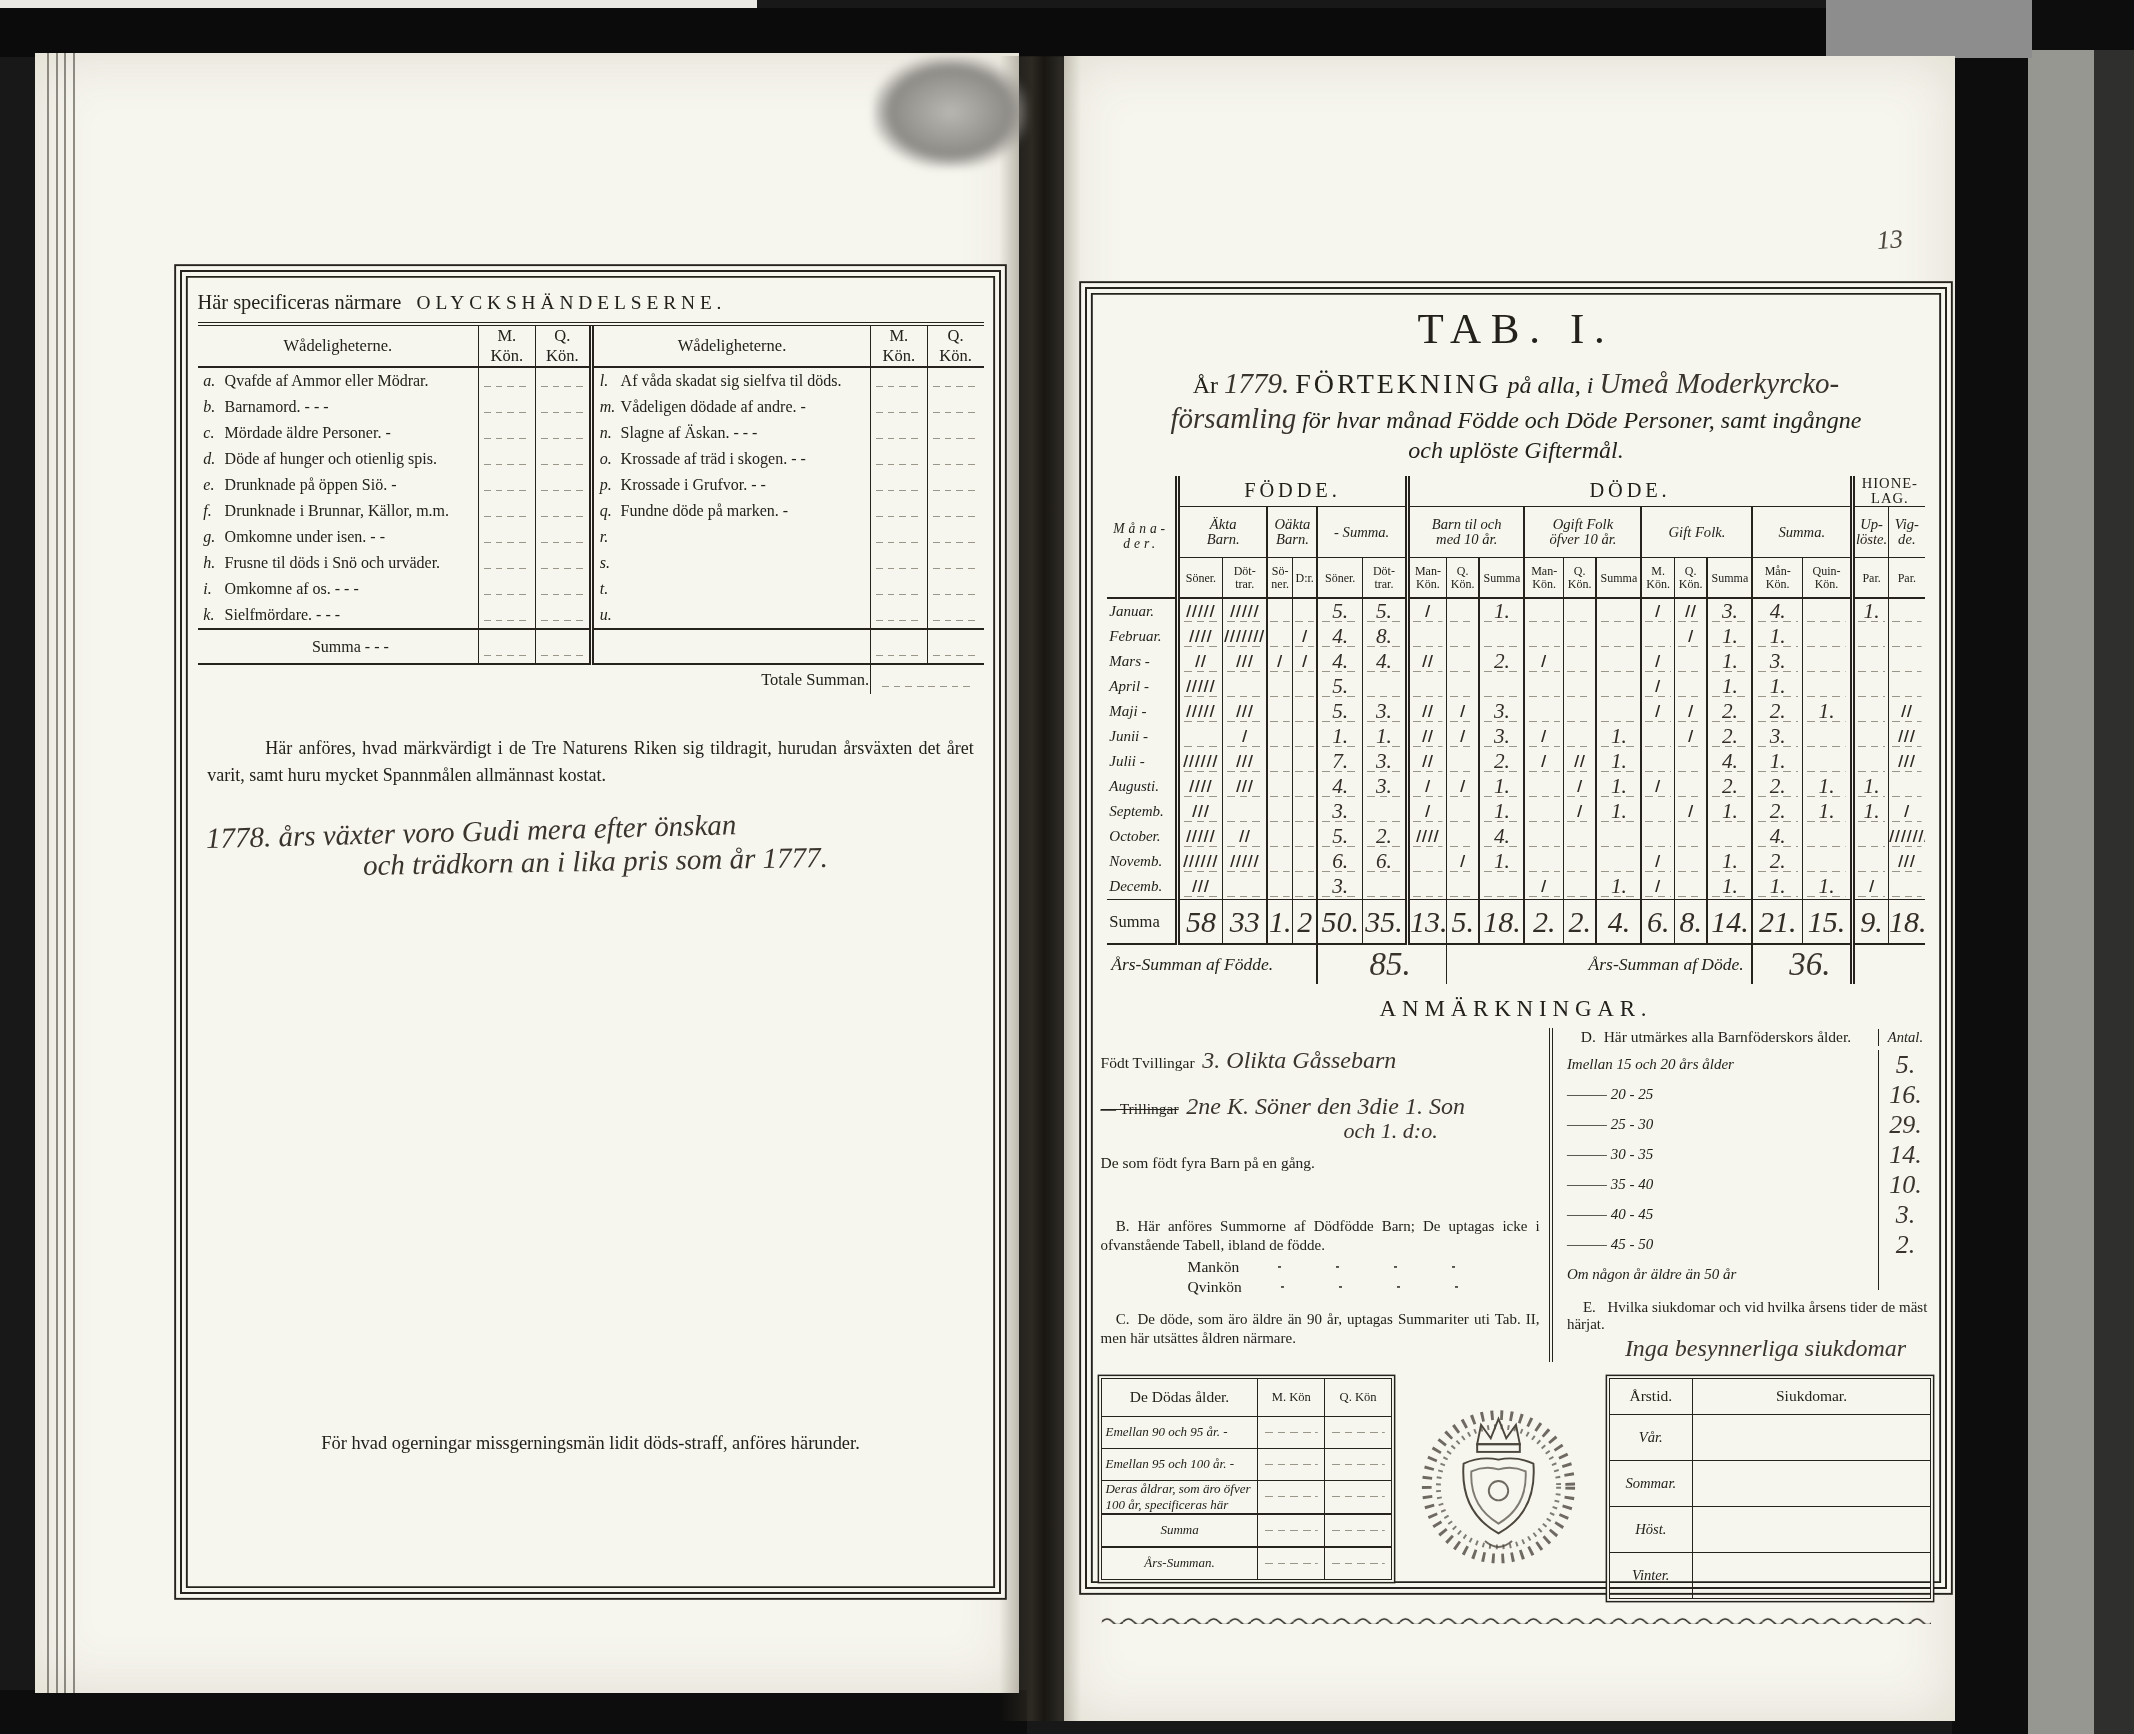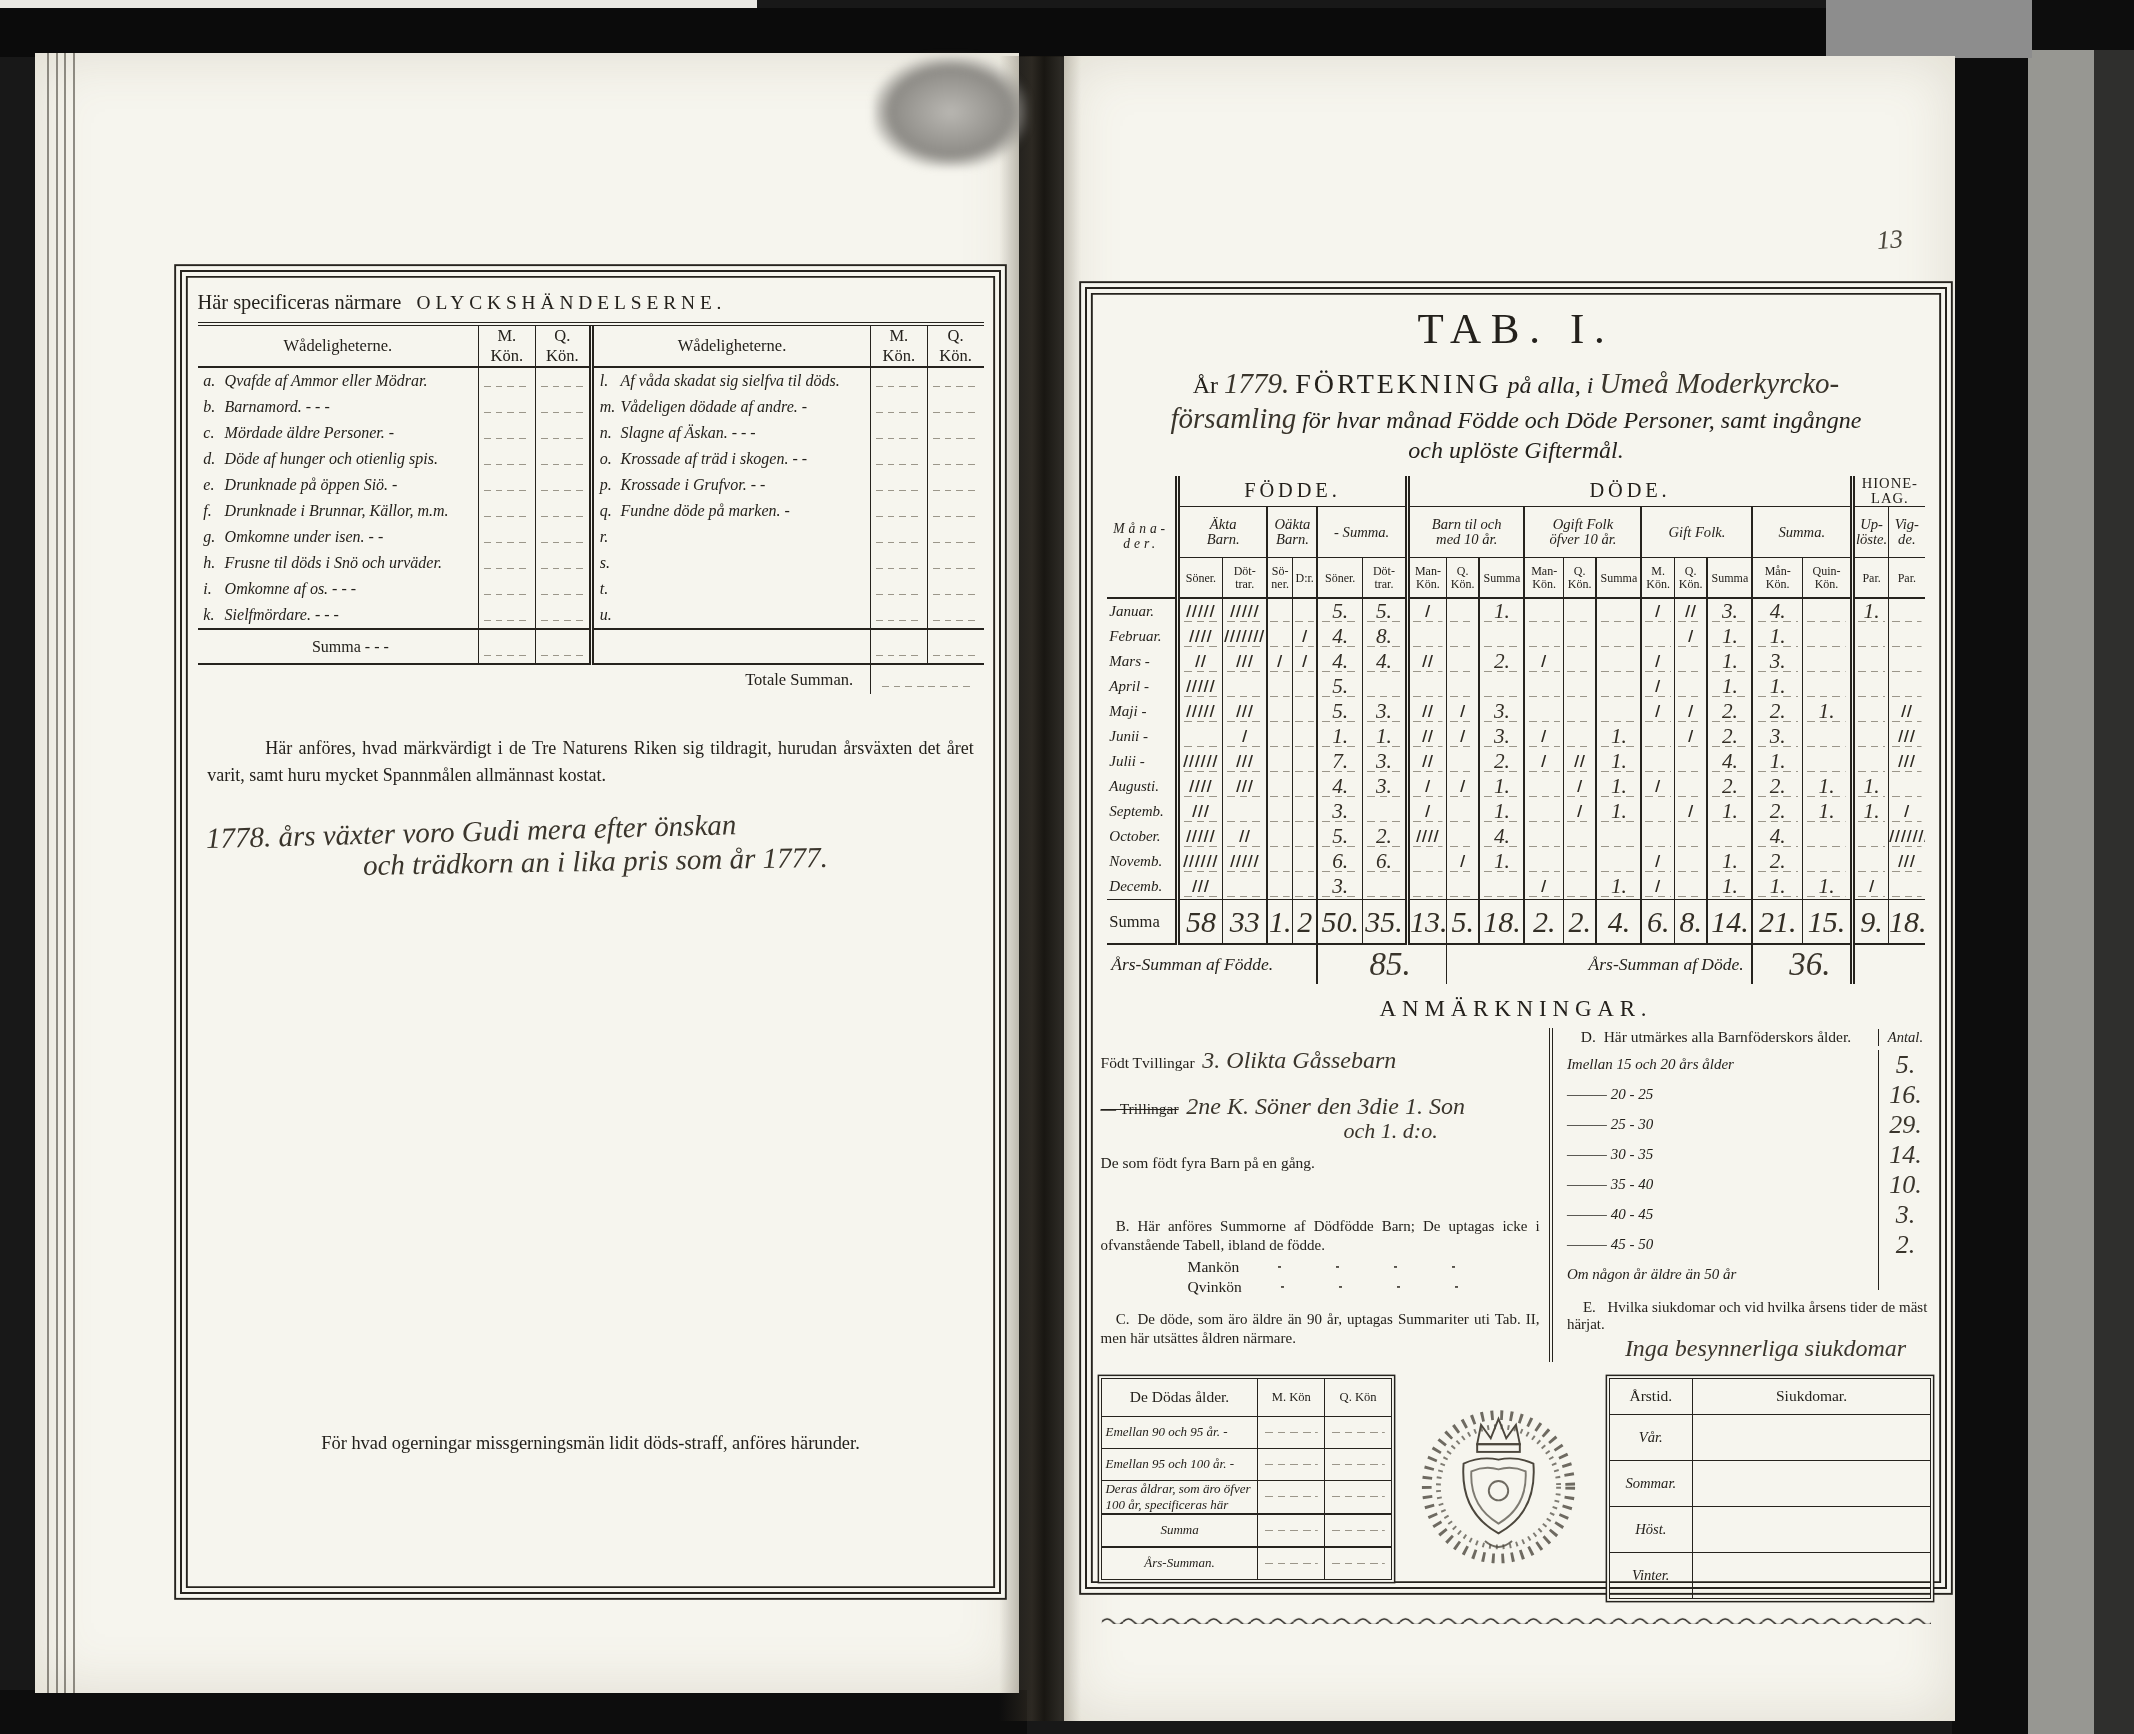--- a/index.html
+++ b/index.html
@@ -30,21 +30,21 @@
     background:#f6f5ee;}
   #frame-left{left:180px;top:270px;width:821px;height:1324px;padding:13.6px 15.5px;box-sizing:border-box;}
   #frame-right{left:1085px;top:287px;width:862px;height:1302px;padding:11.6px 13.6px;box-sizing:border-box;}
   
   #ol-header{text-align:left;font-size:20.4px;padding:5.8px 0 7.8px;border-bottom:4.9px double #26231e;}
   #ol-header .caps{letter-spacing:4.9px;font-size:19.4px;}
   table.olycks{border-collapse:collapse;width:100%;table-layout:fixed;margin-top:0;}
   table.olycks th, table.olycks td{font-size:16px;padding:0 1.9px;height:26px;vertical-align:middle;}
   table.olycks th{border-bottom:2.9px double #26231e;font-weight:normal;font-size:16.5px;}
   table.olycks td.k{text-align:left;font-style:italic;padding-left:5.8px;}
-  table.olycks td.dsc{font-style:italic;white-space:nowrap;overflow:hidden;margin-top:8px;}
+  table.olycks td.dsc{white-space:nowrap;overflow:hidden;margin-top:8px;}
   table.olycks .v{border-left:1.7px solid #26231e;}
   table.olycks td.v{background:linear-gradient(to top,rgba(0,0,0,0) 7.8px,rgba(0,0,0,0) 7.8px),repeating-linear-gradient(90deg,#9b968a 0 6.8px,rgba(0,0,0,0) 6.8px 11.6px) center bottom 6.8px / 80% 1px no-repeat;}
   table.olycks .dbl{border-left:5.8px double #26231e;}
   table.olycks tr.sumrow td{border-top:2.4px solid #26231e;border-bottom:2.9px double #26231e;height:33px;font-style:normal;}
   table.olycks tr.totrow td{height:29px;font-size:16.5px;}
   #ol-paragraph{margin-top:41px;font-size:18px;line-height:1.5;padding:0 9.7px;text-align:justify;}
   #ol-paragraph .ind{display:inline-block;width:58px;}
   .hw{font-style:italic;color:#3a352c;}
   #ol-hw1{margin-top:23px;font-size:29px;transform:rotate(-1.5deg);padding-left:7.8px;white-space:nowrap;}
   #ol-hw2{font-size:29px;transform:rotate(-1deg);padding-left:165px;white-space:nowrap;}
@@ -268,21 +268,21 @@
           <td></td>
           <td style="text-align:center">Summa    -        -        -</td>
           <td class="v"></td>
             <td class="v"></td>
           <td class="dbl"></td>
             <td></td>
             <td class="v"></td>
             <td class="v"></td>
         </tr>
         <tr class="totrow">
-          <td colspan="6" style="text-align:right;padding-right:17px">Totale Summan.</td>
+          <td colspan="6" style="text-align:right;padding-right:1px">Totale Summan.</td>
           <td colspan="2" class="v"></td>
         </tr>
       </tbody>
     </table>
 
     <div id="ol-paragraph">
       <span class="ind"></span><span>Här anföres, hvad märkvärdigt i de Tre Naturens Riken sig tildragit, hurudan årsväxten det året varit, samt huru mycket Spannmålen allmännast kostat.</span>
     </div>
     <div class="hw" id="ol-hw1">1778. års växter voro Gudi mera efter önskan</div>
     <div class="hw" id="ol-hw2">och trädkorn an i lika pris som år 1777.</div>

